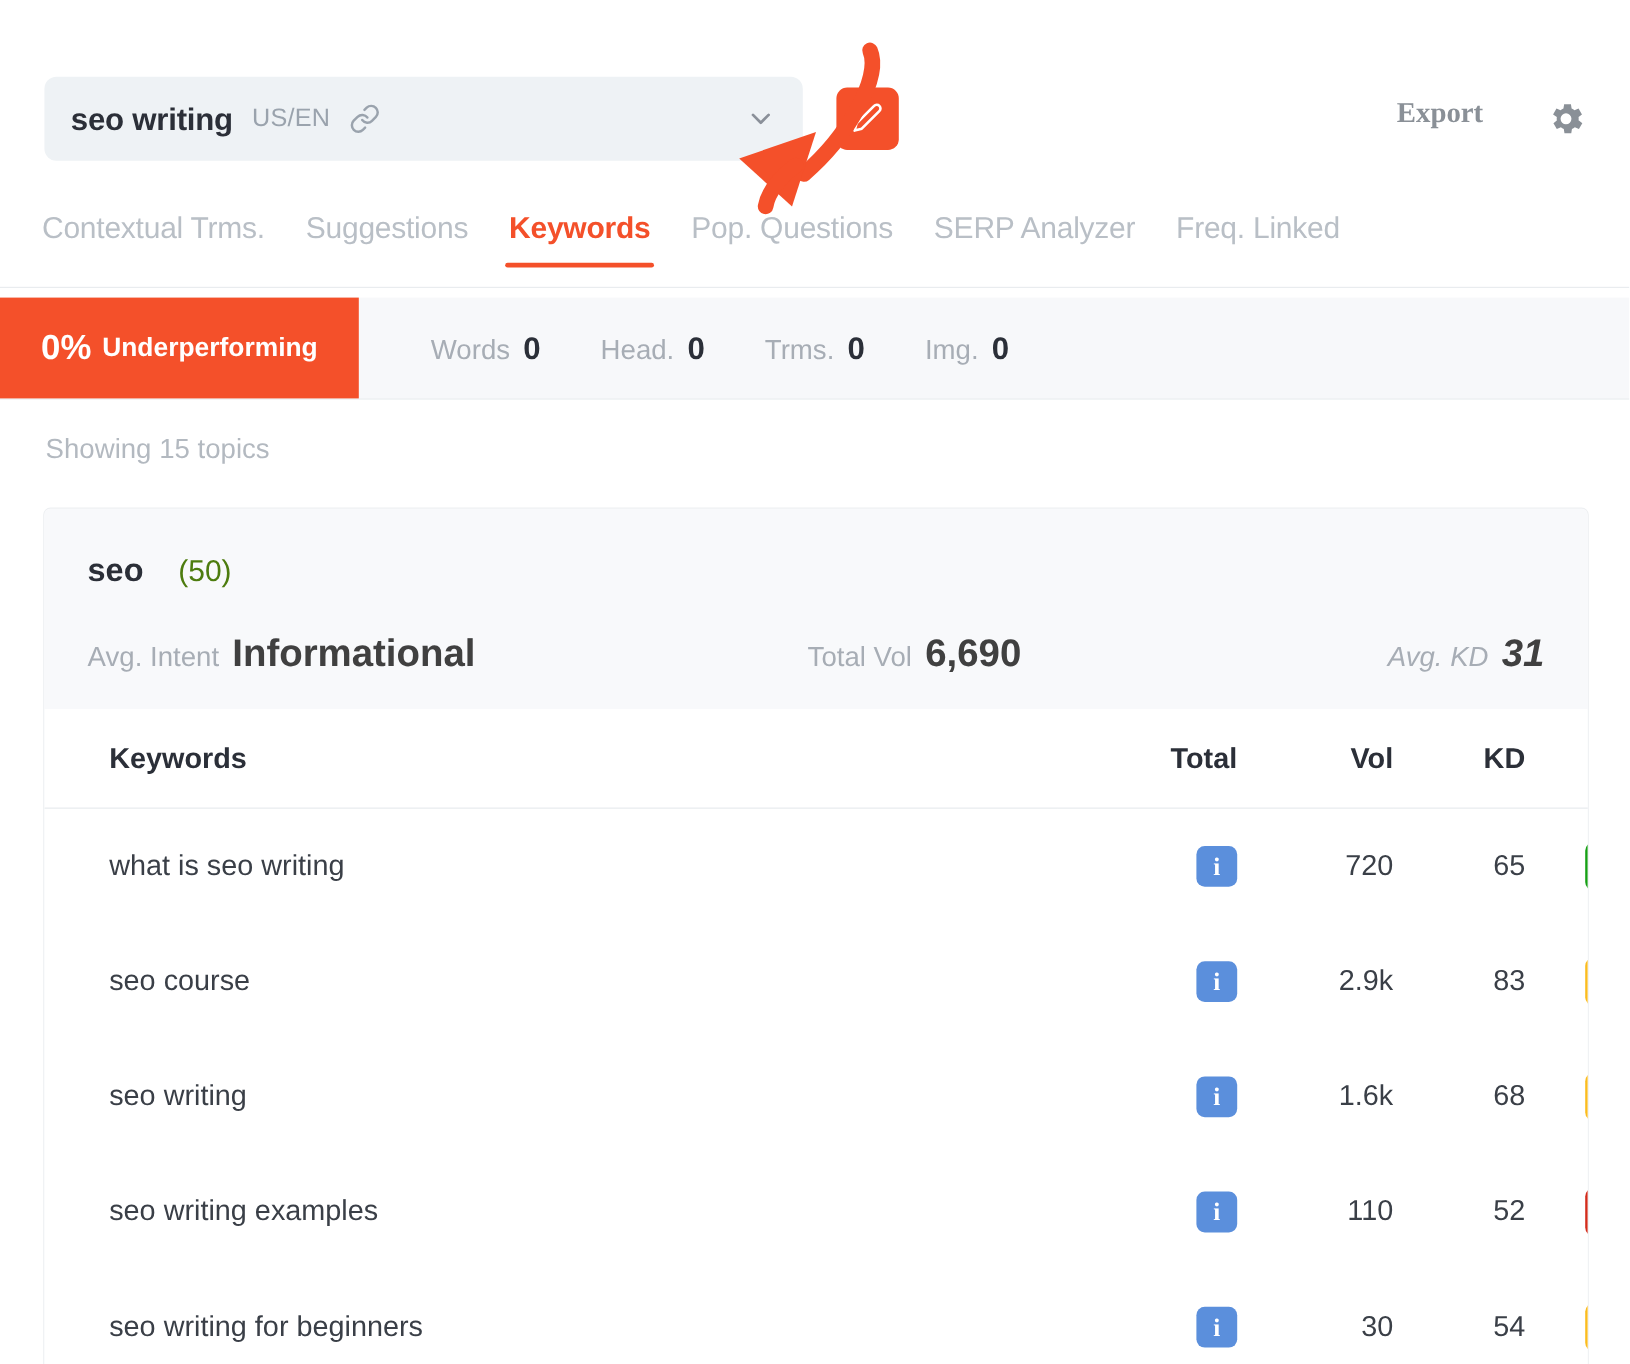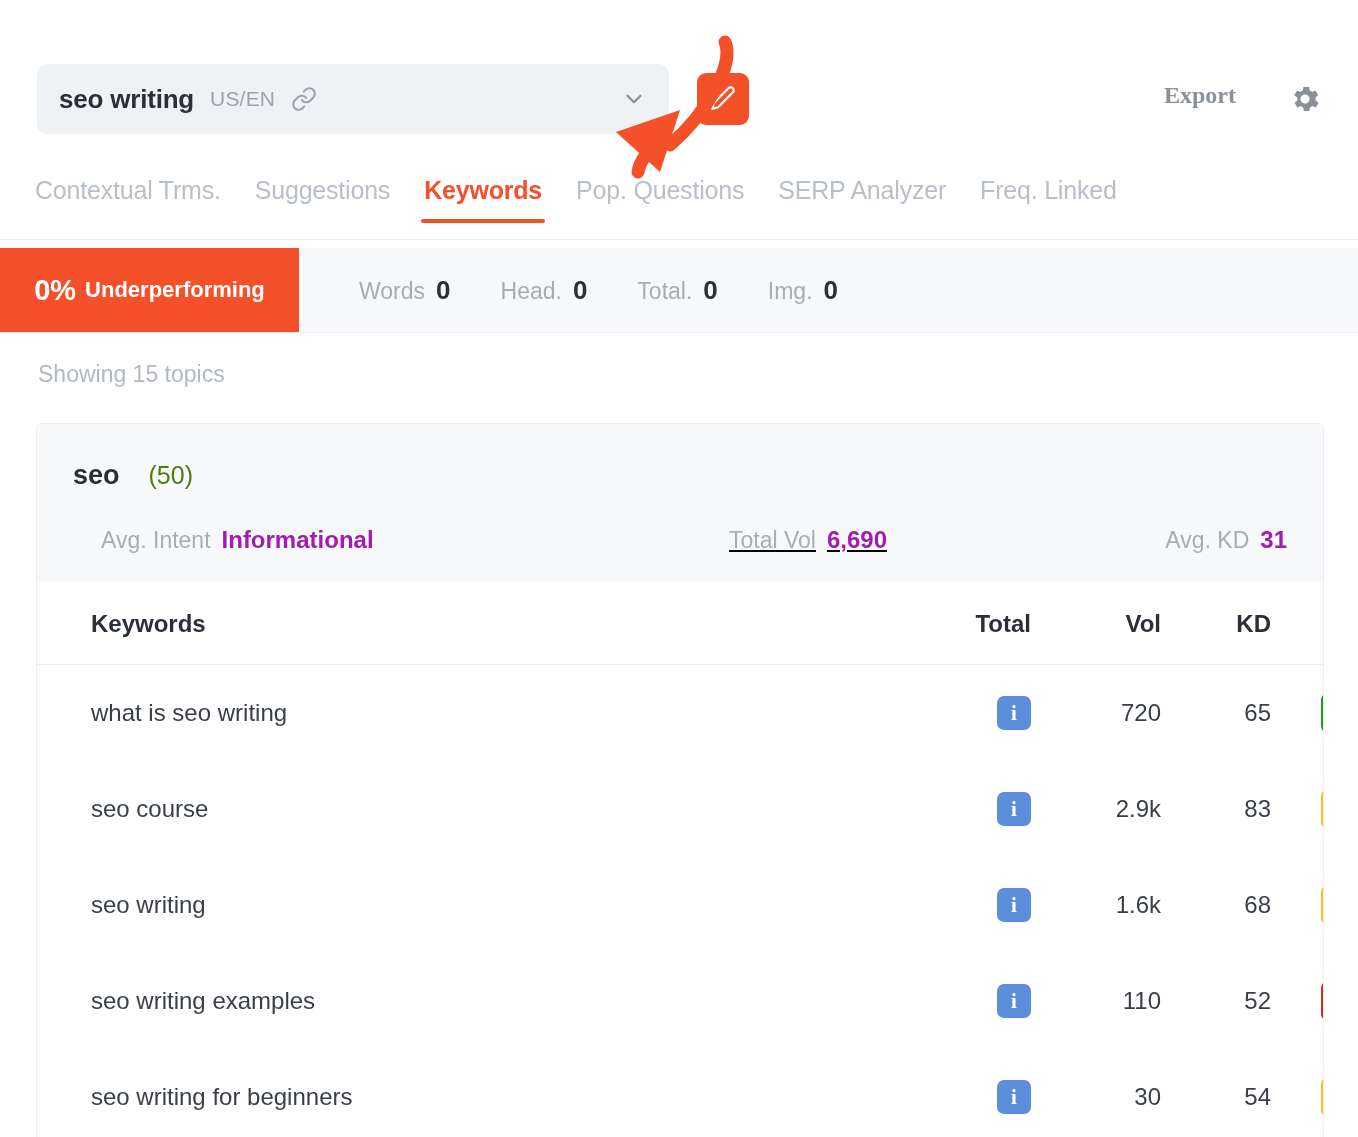--- a/index.html
+++ b/index.html
@@ -248,34 +248,33 @@
   }
   .card-metrics {
     display: flex;
     align-items: baseline;
     margin-top: 35px;
   }
   .metric {
     display: flex;
     align-items: baseline;
     gap: 11px;
-    margin-left: 28px;
   }
   .metric-label {
     font-size: 23px;
     color: #a7adb5;
   }
   .metric-value {
-    font-size: 24px;
-    font-weight: bold;
-    color: #a21caf;
+    font-size: 32px;
+    font-weight: bold;
+    color: #404040;
   }
   .metric.m-intent { width: 600px; }
-  .metric.m-vol { flex: 1; text-decoration: underline; }
-  .metric.m-kd { margin-left: auto; }
+  .metric.m-vol { flex: 1; }
+  .metric.m-kd { margin-left: auto; font-style: italic; }
 
   
   .kw-table {
     width: 100%;
     border-collapse: collapse;
     background: #ffffff;
     table-layout: fixed;
   }
   .kw-table thead th {
     font-size: 24px;
@@ -397,21 +396,21 @@
     <div class="stat-items">
       <div class="stat-item">
         <span class="stat-name">Words</span>
         <span class="stat-value">0</span>
       </div>
       <div class="stat-item">
         <span class="stat-name">Head.</span>
         <span class="stat-value">0</span>
       </div>
       <div class="stat-item">
-        <span class="stat-name">Total.</span>
+        <span class="stat-name">Trms.</span>
         <span class="stat-value">0</span>
       </div>
       <div class="stat-item">
         <span class="stat-name">Img.</span>
         <span class="stat-value">0</span>
       </div>
     </div>
   </div>
 
   <div class="showing">Showing 15 topics</div>

